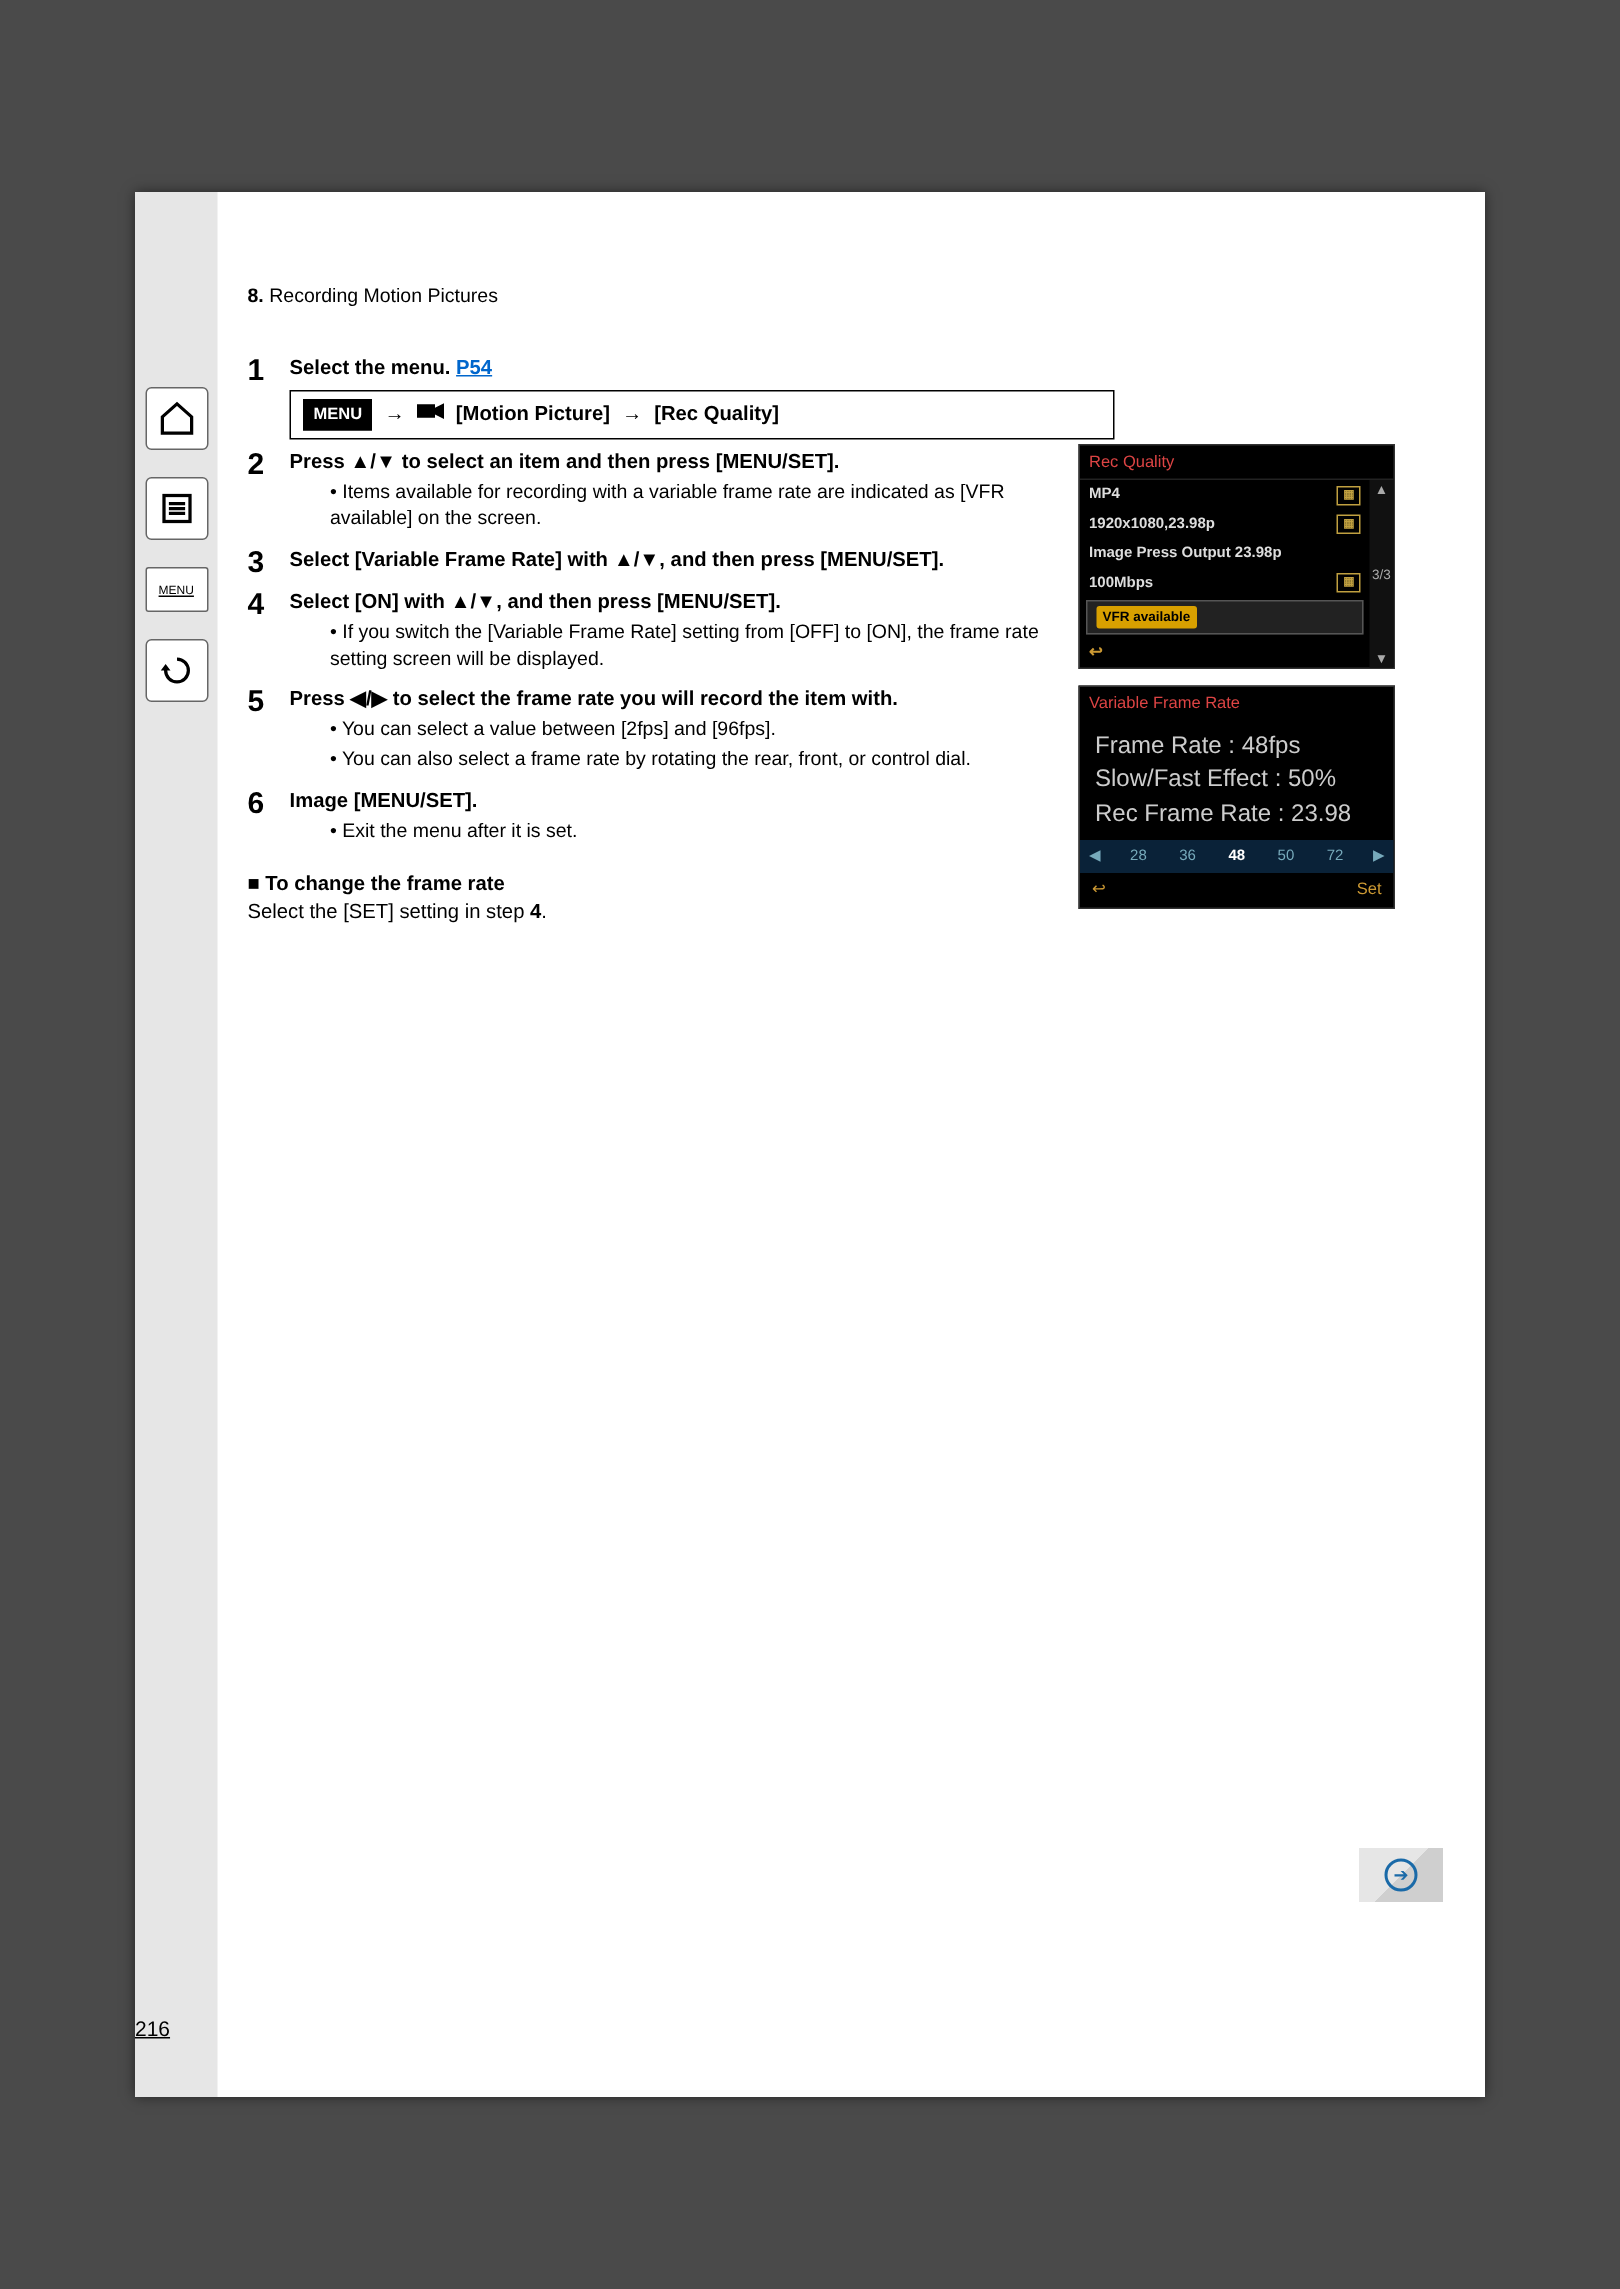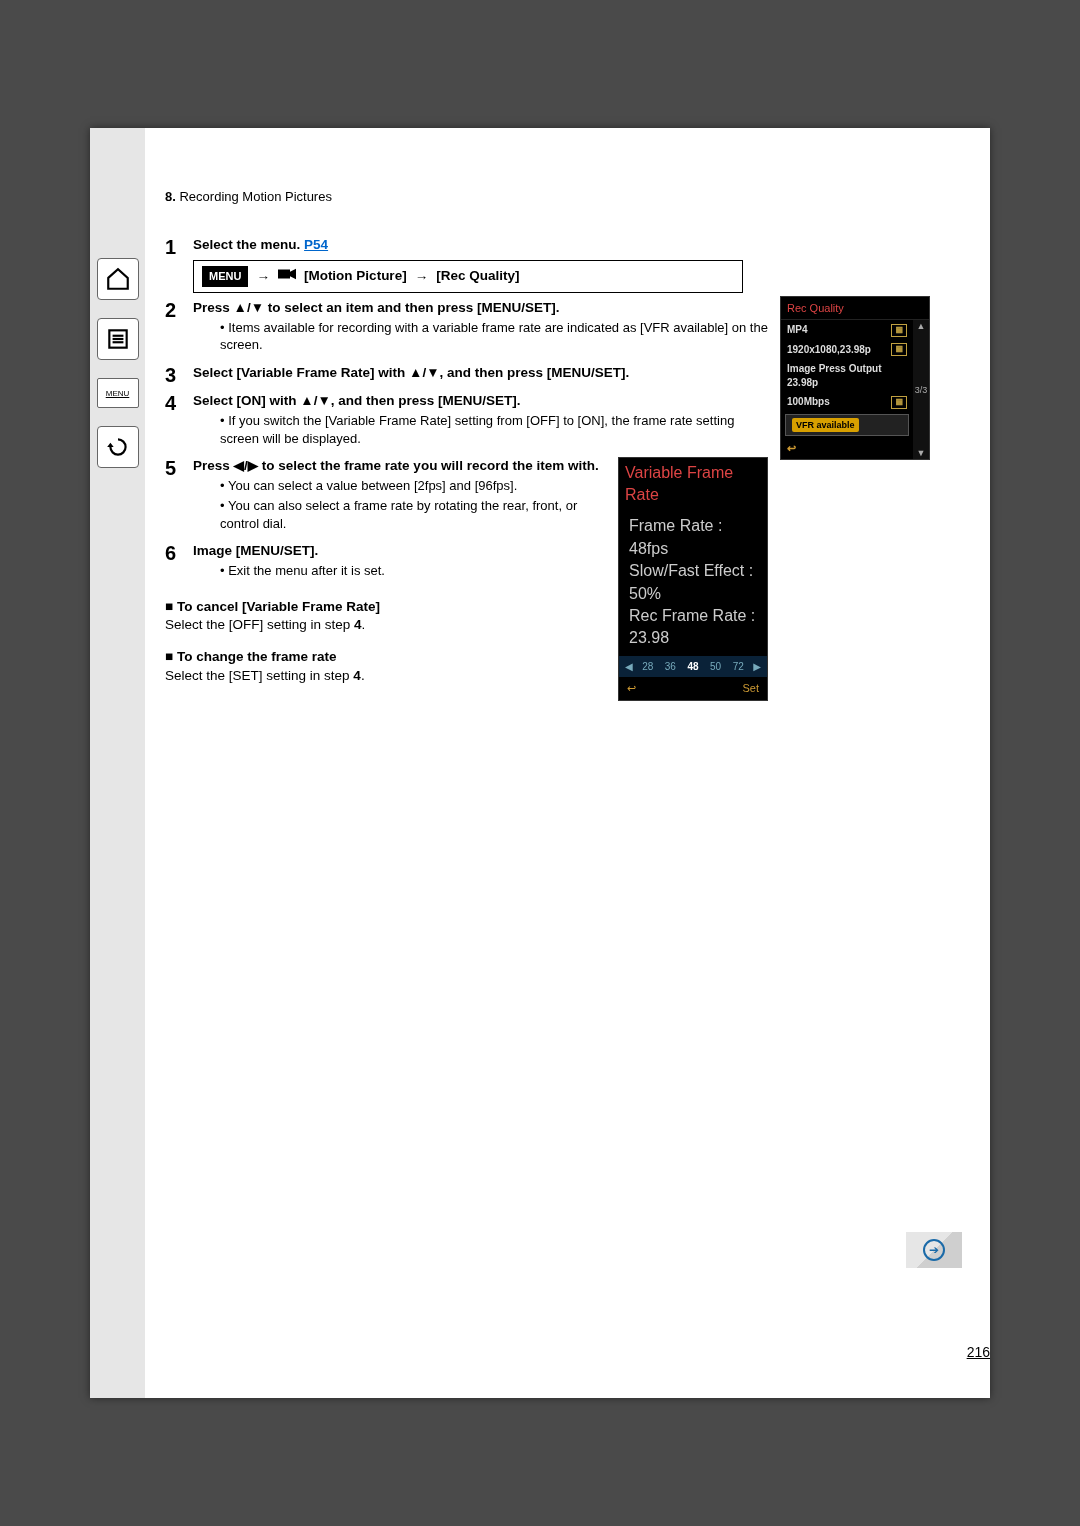--- a/index.html
+++ b/index.html
@@ -69,46 +69,46 @@
     background: #000; color:#fff; font-size: 11px;
     padding: 2px 6px; border:1px solid #000;
   }
   .arrow-g { font-weight: bold; }
   .cam-g { width:18px; height:12px; display:inline-block; }
   ul.bul { list-style: none; margin: 2px 0 4px 0; }
   ul.bul li::before { content: "• "; }
   ul.bul li { font-size: 13px; margin-bottom:2px;margin-left:27px; }
   .float-img {
     float: right;
-    width: 150px;
+    width: 211px;
     background: #000;
     color: #b8b8b8;
     font-size: 10px;
     border: 1px solid #333;
     margin: 0 0 8px 12px;
   }
   .img1-header { color:#d44; padding:4px 6px; font-size:11px; border-bottom:1px solid #222;}
   .img1-row { display:flex; justify-content:space-between; align-items:center; padding:3px 6px; font-size:10px; color:#ddd;}
   .img1-badge { border:1px solid #c0a040; color:#c0a040; font-size:8px; padding:0 3px;}
   .img1-side { width:16px; background:#111; display:flex; flex-direction:column; align-items:center; justify-content:space-between; font-size:9px;color:#aaa;}
   .img1-body { display:flex; }
   .img1-left { flex:1;font-weight:bold; }
   .vfr-hi { background:#d8a000; color:#000; padding:1px 4px; border-radius:2px; font-size:9px; display:inline-block;}
   .img1-foot { padding:3px 6px; color:#cc9933; font-size:11px;}
-  .img2-header { color:#d44; padding:4px 6px; font-size:16px;}
+  .img2-header { color:#d44; padding:4px 6px; font-size:11px;}
   .img2-body { padding:6px 10px; color:#ccc; font-size:16px; line-height:1.4;}
   .img2-scale { background:#0a2238; color:#7ab; display:flex; align-items:center; justify-content:space-between; padding:4px 6px; font-size:10px;}
   .img2-scale .val { padding:0 2px; }
   .img2-scale .sel { color:#fff; font-weight:bold; }
   .img2-foot { display:flex; justify-content:space-between; padding:4px 8px; color:#cc9933; font-size:11px;}
   .clearfix::after { content:""; display:block; clear:both; }
   .sqmark::before { content:"■ "; }
   .sect { margin-top: 14px; }
   .sect .b { font-weight: bold; }
-  .page-num { position:absolute; bottom:38px; left:12px; right:0; text-align:right; font-size:14px;margin-top:29px; }
+  .page-num { position:absolute; bottom:38px; left:0; right:0; text-align:left; font-size:14px;margin-top:29px; }
   .page-num .n { text-decoration: underline; }
   .corner {
     position:absolute; right:28px; bottom:130px;
     width:56px; height:36px;
     background: linear-gradient(135deg, #e6e6e6 50%, #cfcfcf 50%);
     display:flex; align-items:center; justify-content:center;
   }
   .corner-circ {
     width:22px;height:22px;border:2px solid #1a6aa8;border-radius:50%;
     display:flex;align-items:center;justify-content:center;color:#1a6aa8;font-size:12px;
@@ -268,26 +268,20 @@
         <div class="step-num">6</div>
         <div class="step-body">
           <span class="b">Image [MENU/SET].</span>
           <ul class="bul">
               <li>Exit the menu after it is set.</li>
             </ul>
         </div>
       </li>
     </ol>
 
-    <div class="sect">
-      <div class="b sqmark">To cancel [Variable Frame Rate]</div>
-      <div>
-        <span>Select the [OFF] setting in step </span><span class="b">4</span><span>.</span>
-      </div>
-    </div>
 
     <div class="sect">
       <div class="b sqmark">To change the frame rate</div>
       <div>
         <span>Select the [SET] setting in step </span><span class="b">4</span><span>.</span>
       </div>
     </div>
 
   </div>
 

